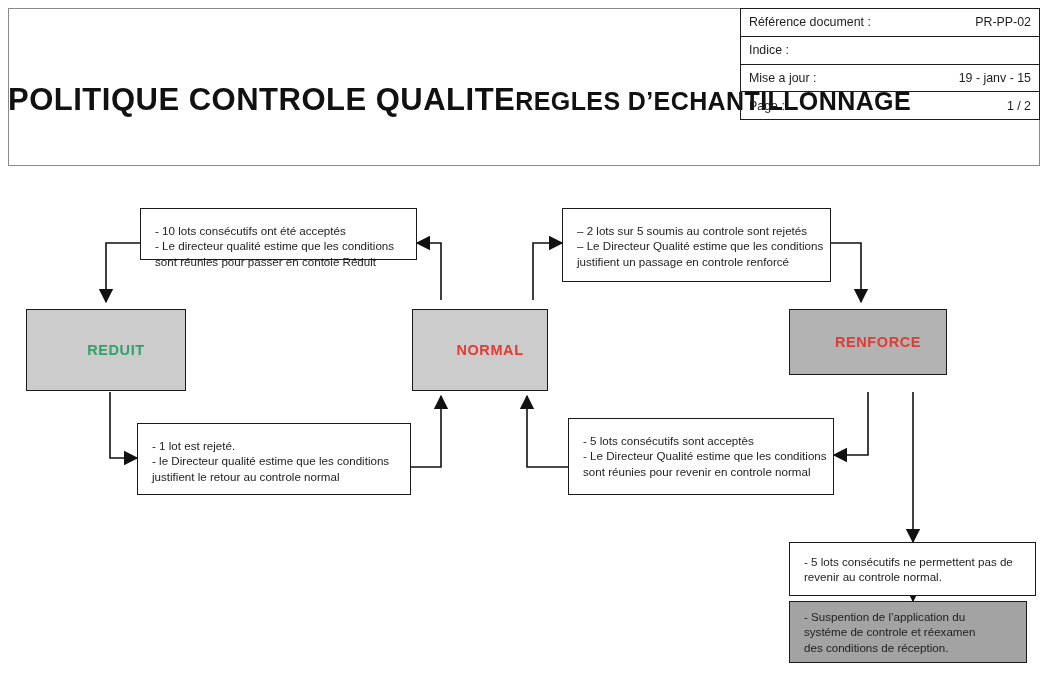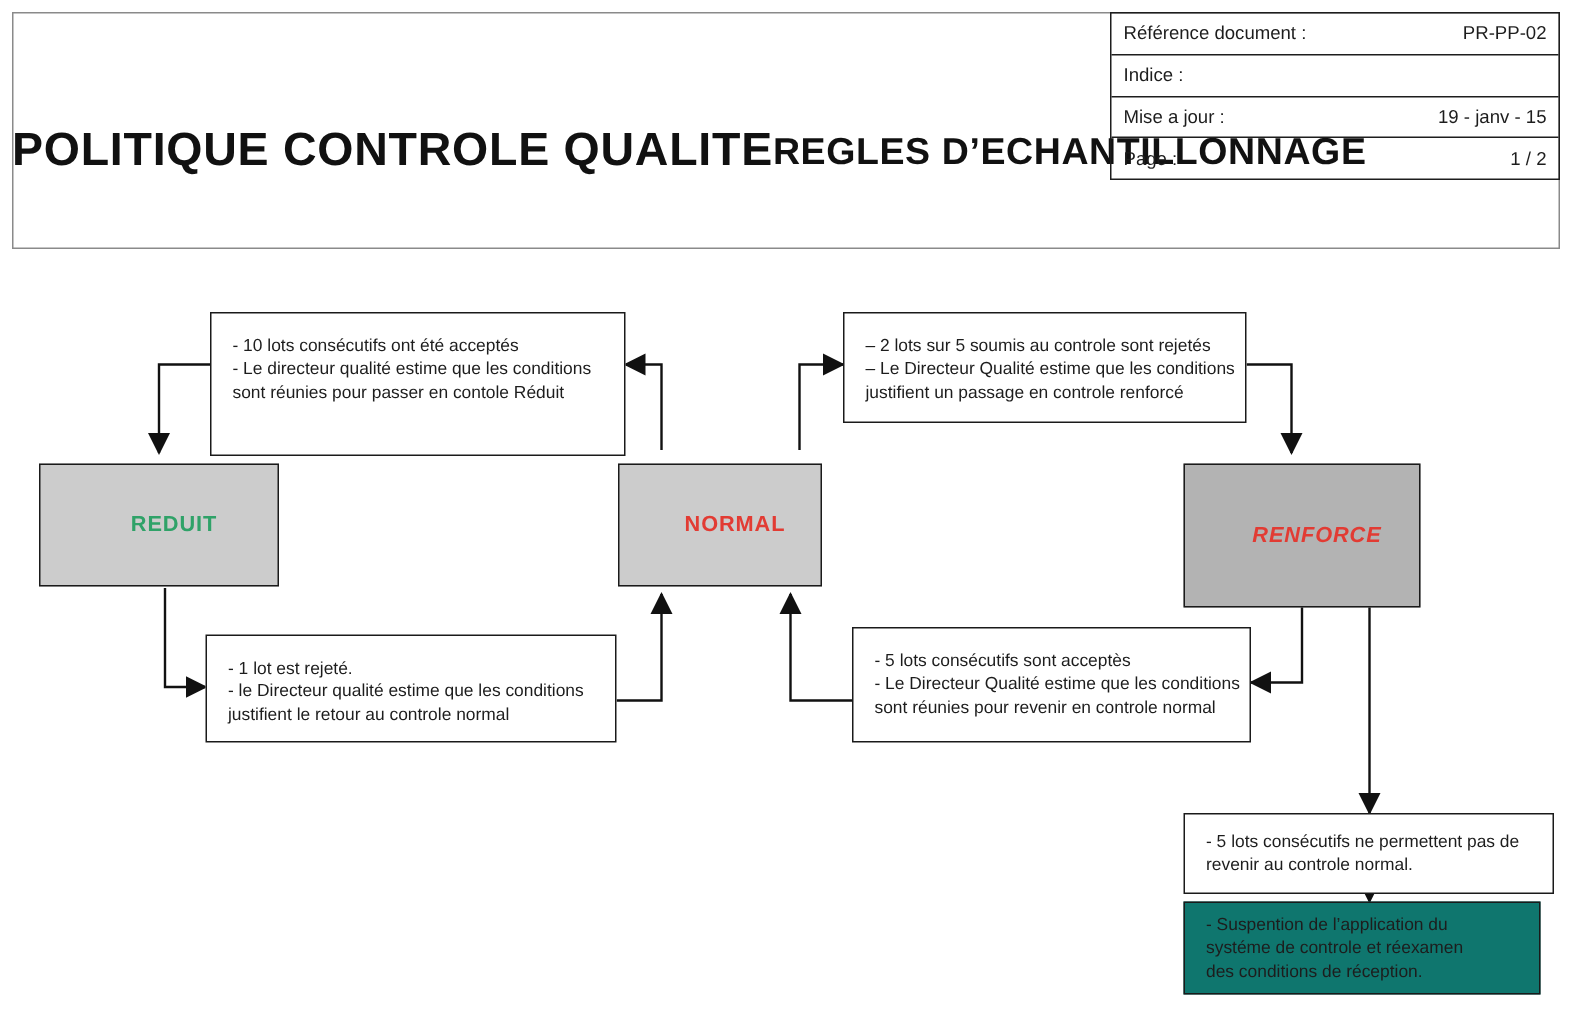--- a/index.html
+++ b/index.html
@@ -191,21 +191,21 @@
       <path d="M 568 467 L 527 467 L 527 396" marker-end="url(#arrowhead)"></path>
 
       <path d="M 868 392 L 868 455 L 834 455" marker-end="url(#arrowhead)"></path>
 
       <path d="M 913 392 L 913 542" marker-end="url(#arrowhead)"></path>
 
       <path d="M 913 584 L 913 601" marker-end="url(#arrowhead)"></path>
     </g>
   </svg>
 
-  <div class="node note" style="left:140px; top:208px; width:277px; height:96px;">
+  <div class="node note" style="left:140px; top:208px; width:277px; height:52px;">
     <div class="note-text topaligned">- 10 lots consécutifs ont été acceptés
 - Le directeur qualité estime que les conditions
 sont  réunies pour passer en contole Réduit</div>
   </div>
 
   <div class="node note" style="left:562px; top:208px; width:269px; height:74px;">
     <div class="note-text topaligned">– 2 lots sur 5 soumis au controle sont rejetés
 – Le Directeur Qualité estime que les conditions
 justifient un passage en controle renforcé</div>
   </div>
@@ -220,31 +220,31 @@
     <div class="note-text topaligned">- 5 lots consécutifs sont acceptès
 - Le Directeur Qualité estime que les conditions
 sont réunies pour revenir en controle normal</div>
   </div>
 
   <div class="node note" style="left:789px; top:542px; width:247px; height:54px;">
     <div class="note-text">- 5 lots consécutifs ne permettent pas de
  revenir au controle normal.</div>
   </div>
 
-  <div class="node note" style="left:789px; top:601px; width:238px; height:62px; background:#0f766e;">
+  <div class="node note" style="left:789px; top:601px; width:238px; height:62px; background:#a3a3a3;">
     <div class="note-text">- Suspention de l’application du
 systéme de controle et réexamen
 des conditions de réception.</div>
   </div>
 
   <div class="node state" style="left:26px; top:309px; width:160px; height:82px; background:#cccccc; color:#2fa268;">
     <span>REDUIT</span>
   </div>
 
   <div class="node state" style="left:412px; top:309px; width:136px; height:82px; background:#cccccc; color:#e23b33;">
     <span>NORMAL</span>
   </div>
 
-  <div class="node state" style="left:789px; top:309px; width:158px; height:96px; background:#b3b3b3; color:#e23b33;font-style:italic;">
+  <div class="node state" style="left:789px; top:309px; width:158px; height:66px; background:#b3b3b3; color:#e23b33;">
     <span>RENFORCE</span>
   </div>
 
 </div>
 
 </body></html>

